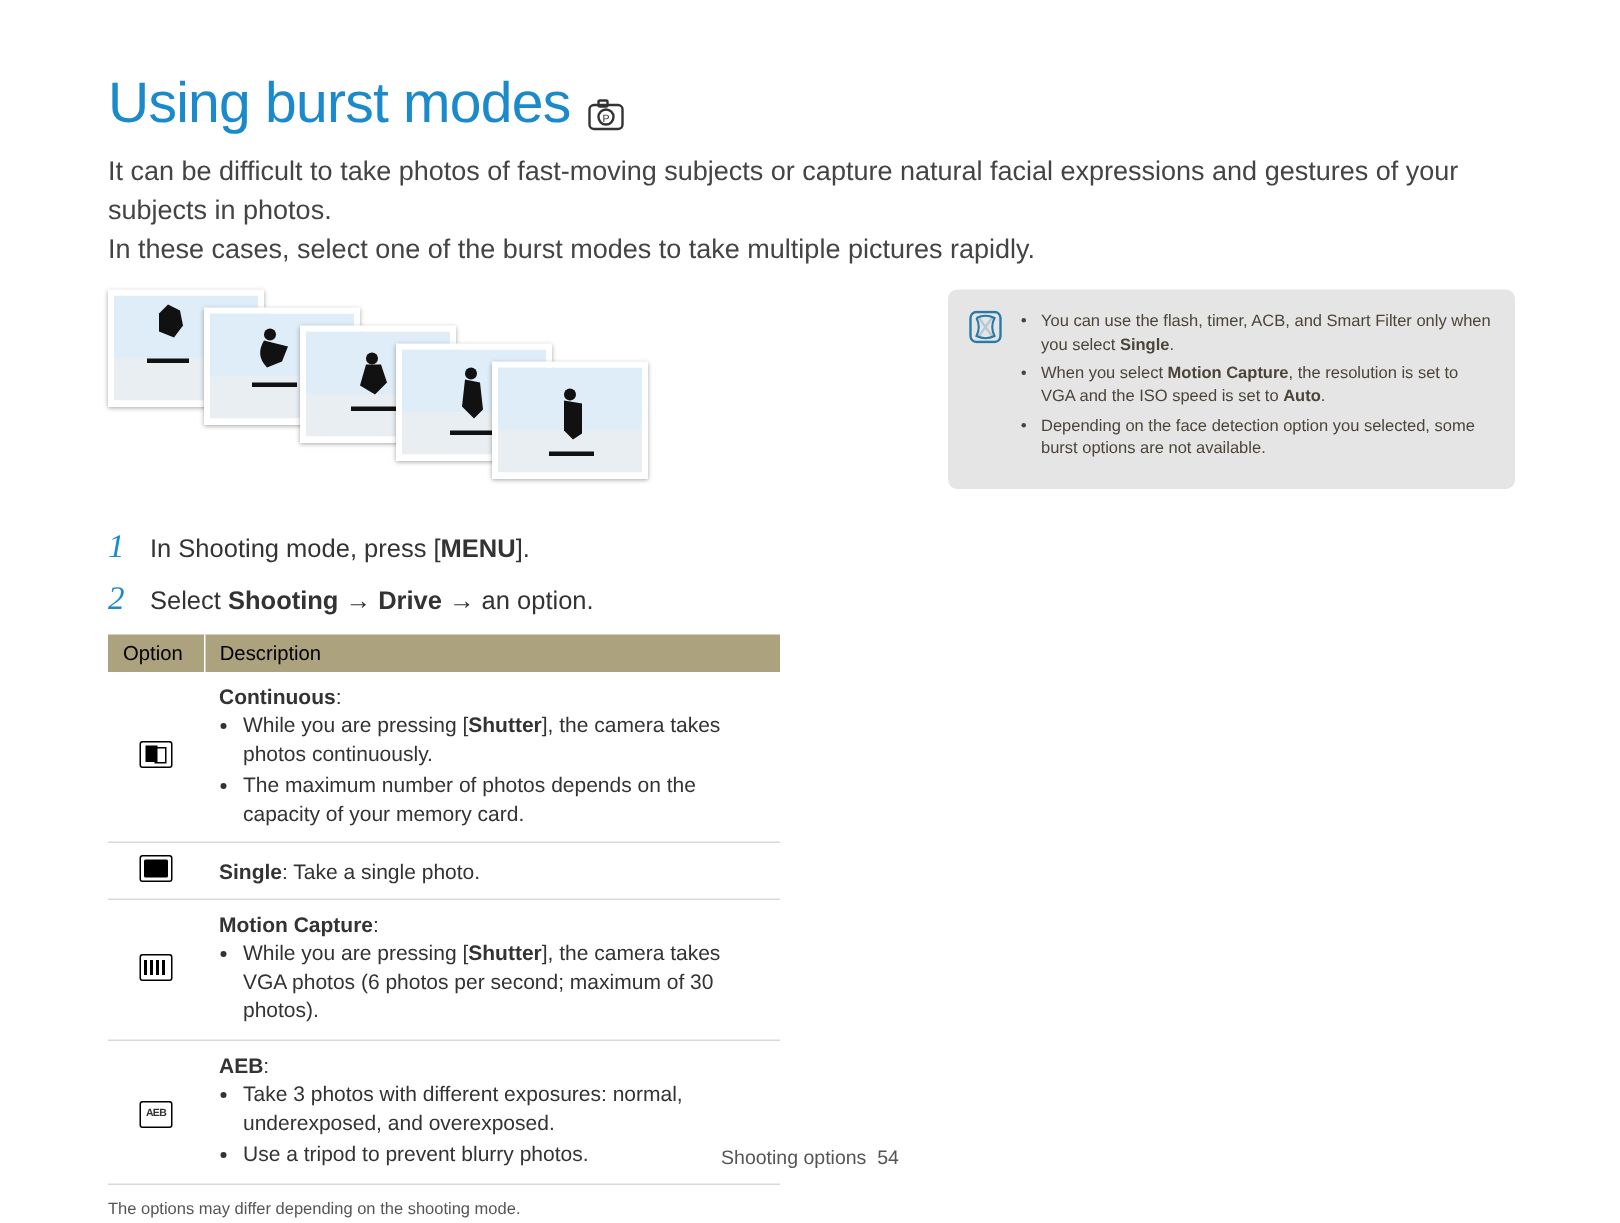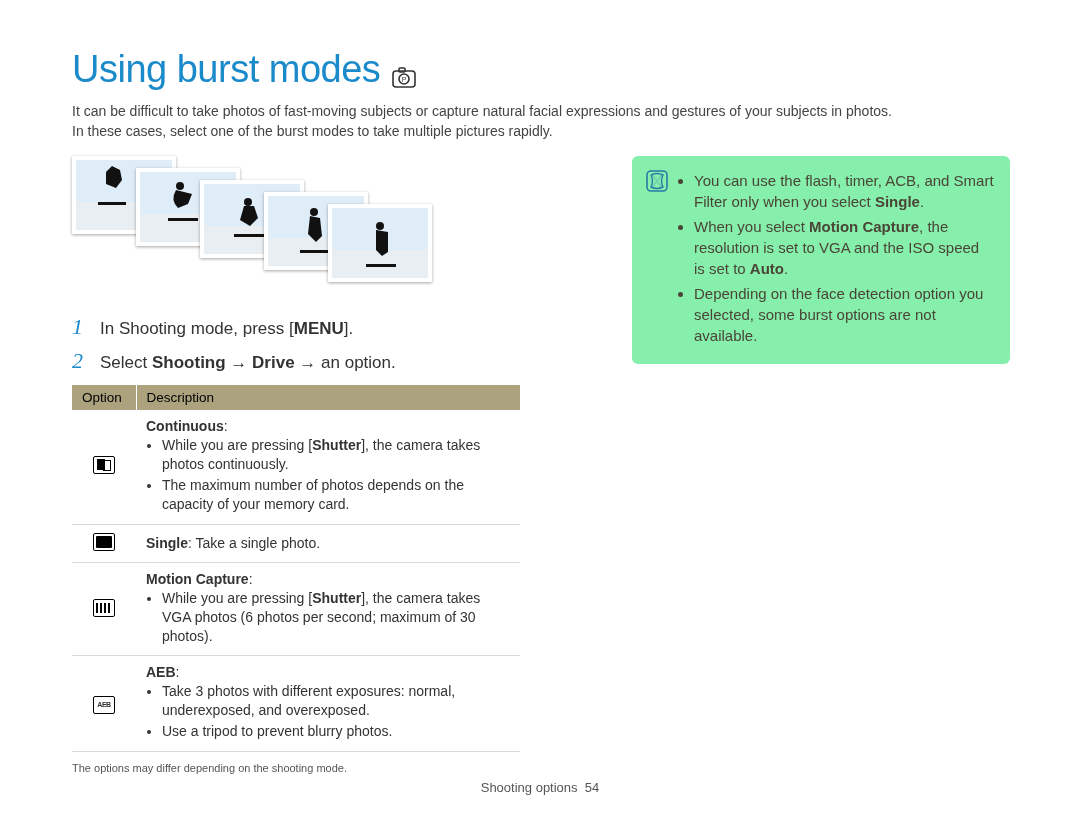--- a/index.html
+++ b/index.html
@@ -1,21 +1,21 @@
 <!DOCTYPE html>
 <html><head>
 <meta charset="utf-8">
 <style>
   * { box-sizing: border-box; margin: 0; padding: 0; }
   html, body { width: 1080px; height: 815px; font-family: Arial, Helvetica, sans-serif; color: #333; background: #fff; }
   .page { padding: 48px 70px 0 72px; }
   .title-row { display: flex; align-items: baseline; gap: 12px; margin-bottom: 10px; }
   .title { font-size: 38px; font-weight: 400; color: #1a8acb; letter-spacing: -0.5px; }
   .title-icon svg { vertical-align: middle; }
-  .intro { font-size: 14px; line-height: 1.45; color: #444; margin-bottom: 14px; }
+  .intro { font-size: 18px; line-height: 1.45; color: #444; margin-bottom: 14px; }
   .columns { display: flex; gap: 40px; }
   .left-col { flex: 0 0 520px; }
   .right-col { flex: 1; }
   .burst-strip { position: relative; height: 140px; margin-bottom: 18px; padding-top:6px; }
   .thumb { position: absolute; width: 104px; height: 78px; border: 4px solid #fff; box-shadow: 0 1px 3px rgba(0,0,0,0.35); background: linear-gradient(#dfedf9 0%, #dfedf9 60%, #e9eef2 60%, #e9eef2 100%); }
   .thumb svg { position:absolute; inset:0; }
   .t0{ left:0; top:0; } .t1{ left:64px; top:12px; } .t2{ left:128px; top:24px; } .t3{ left:192px; top:36px; } .t4{ left:256px; top:48px; }
   .steps { margin: 12px 0 10px 0; }
   .step { display:flex; gap:12px; font-size:17px; color:#333; margin-bottom:8px; align-items:baseline; }
   .step-num { font-style: italic; font-family: Georgia, 'Times New Roman', serif; font-size:22px; color:#1a8acb; min-width:16px; }
@@ -29,26 +29,26 @@
   .opt-icon { display:inline-block; width:22px; height:18px; border:1.5px solid #000; border-radius:2px; position:relative; }
   .ic-single::after{ content:""; position:absolute; inset:2px; background:#000; border-radius:1px;}
   .ic-cont::before{ content:""; position:absolute; left:3px; top:2px; width:8px; height:11px; background:#000;}
   .ic-cont::after{ content:""; position:absolute; right:3px; top:3px; width:6px; height:9px; border:1.5px solid #000;}
   .ic-motion::before{ content:""; position:absolute; left:2px; top:3px; right:2px; bottom:3px; background:repeating-linear-gradient(90deg,#000 0 2px,transparent 2px 4px);}
   .ic-aeb{ font-size:7px; font-weight:bold; line-height:16px; letter-spacing:-0.5px; text-align:center; display:inline-flex; align-items:center; justify-content:center;}
   .opt-desc b { font-weight:bold; }
   .opt-desc ul { list-style: disc; padding-left: 16px; margin-top:2px;}
   .opt-desc li { margin-bottom:2px; line-height:1.35; }
   .footnote { font-size:11px; color:#555; margin-top:10px; }
-  .note-box { background:#86efac; border-radius:6px; padding:14px 16px 14px 14px; display:flex; gap:10px; font-size:15px; color:#4a4536; line-height:1.4; }
+  .note-box { background:#e5e5e5; border-radius:6px; padding:14px 16px 14px 14px; display:flex; gap:10px; font-size:11px; color:#4a4536; line-height:1.4; }
   .note-icon { width:22px; height:22px; flex-shrink:0; }
   .note-list { list-style: disc; padding-left:16px; }
   .note-list li { margin-bottom:4px; }
   .note-list b { font-weight:bold; }
-  .footer { text-align:center; font-size:13px; color:#555; position: absolute; bottom: 20px; left:0; right:0;}
+  .footer { text-align:center; font-size:13px; color:#555; position: absolute; bottom: 36px; left:0; right:0;}
   body{position:relative;}
 </style>
 </head>
 <body>
 
 <div class="page">
   <div class="title-row">
     <h1 class="title">Using burst modes</h1>
     <span class="title-icon">
       <svg width="24" height="22" viewBox="0 0 24 22">

